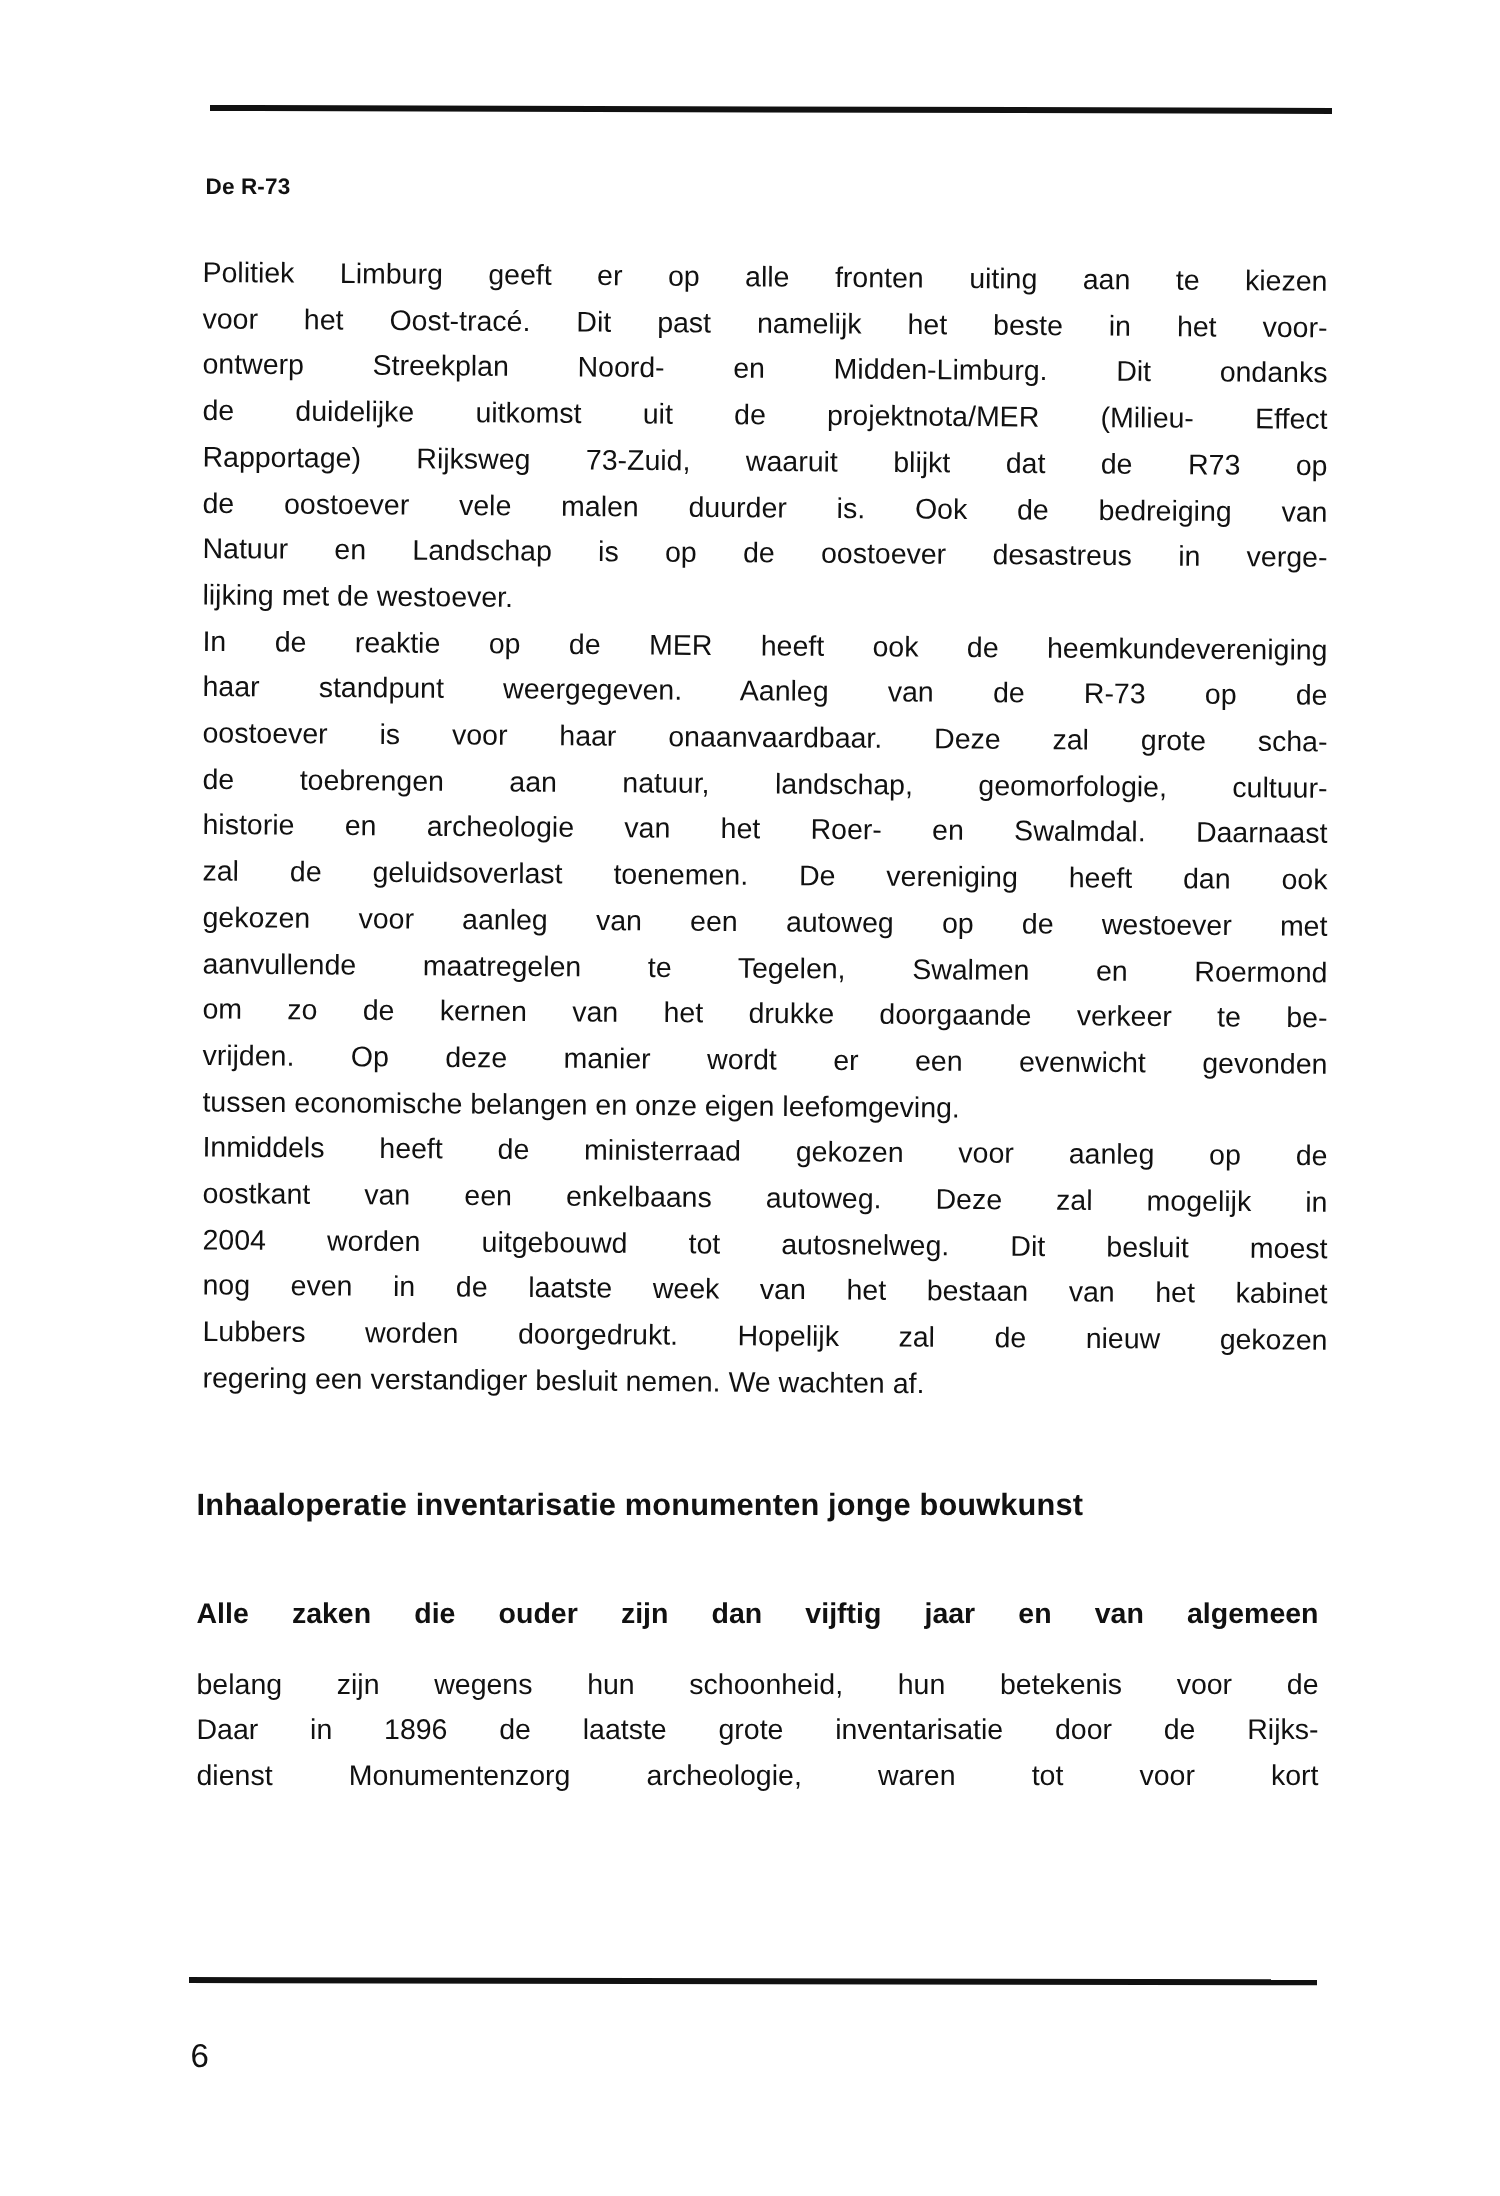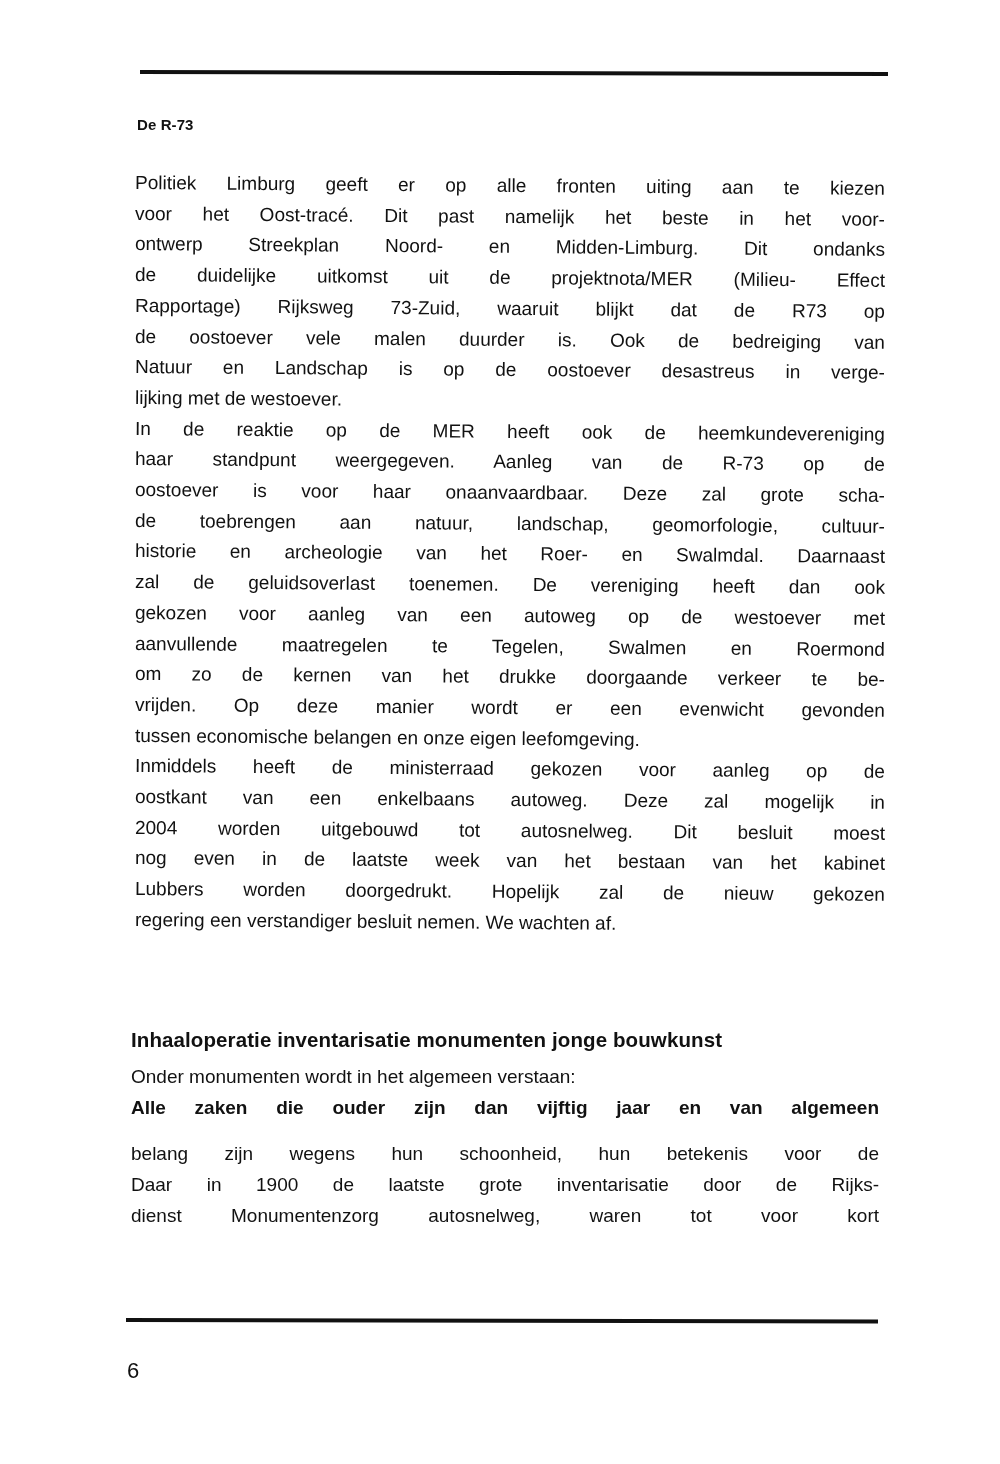--- a/index.html
+++ b/index.html
@@ -3,21 +3,21 @@
   <meta charset="utf-8">
   <style>
     html, body { margin: 0; padding: 0; background: #ffffff; }
     body { width: 1000px; height: 1464px; position: relative; overflow: hidden;
            font-family: "Liberation Sans", "DejaVu Sans", sans-serif; color: #111111; }
     .rule { position: absolute; background: #111111; }
     .rule.top { left: 140px; top: 70px; width: 748px; height: 4px; transform: rotate(0.15deg); transform-origin: left center; }
     .rule.bottom { left: 126px; top: 1318px; width: 752px; height: 4px; transform: rotate(0.12deg); transform-origin: left center; }
     .heading { position: absolute; font-weight: bold; font-size: 15px; letter-spacing: 0.1px; }
     .h1 { left: 137px; top: 104px; }
-    .h2 { left: 131px; top: 1011px; font-size: 20.5px; }
+    .h2 { left: 131px; top: 975px; font-size: 20.5px; }
     .para { position: absolute; font-size: 19px; line-height: 30.7px; }
     .line { display: block; white-space: nowrap; text-align: justify; text-align-last: justify; }
     .line.last { text-align-last: left; }
     .p1 { left: 135px; top: 168px; width: 750px; }
     .p1 .line { transform: rotate(0.45deg); transform-origin: left center; }
     .p2 { left: 131px; top: 1062px; width: 748px; }
     .page-number { position: absolute; left: 127px; top: 1358px; font-size: 22px; }
   </style>
 </head>
 <body>
@@ -50,22 +50,21 @@
   <span class="line" style="white-space: nowrap; display: block;"><span style="white-space: nowrap;">oostkant van een enkelbaans autoweg. Deze zal mogelijk in</span></span>
   <span class="line" style="white-space: nowrap; display: block;"><span style="white-space: nowrap;">2004 worden uitgebouwd tot autosnelweg. Dit besluit moest</span></span>
   <span class="line" style="white-space: nowrap; display: block;"><span style="white-space: nowrap;">nog even in de laatste week van het bestaan van het kabinet</span></span>
   <span class="line" style="white-space: nowrap; display: block;"><span style="white-space: nowrap;">Lubbers worden doorgedrukt. Hopelijk zal de nieuw gekozen</span></span>
   <span class="line last" style="white-space: nowrap;">regering een verstandiger besluit nemen. We wachten af.</span>
 </div>
 
 <h2 class="heading h2">Inhaaloperatie inventarisatie monumenten jonge bouwkunst</h2>
 
 <div class="para p2">
-  <span class="line last" style="white-space: nowrap;">Onder monumenten wordt in het algemeen verstaan:</span>
   <span class="line" style="white-space: nowrap; display: block;"><span style="white-space: nowrap; font-weight: bold;">Alle zaken die ouder zijn dan vijftig jaar en van algemeen</span></span>
   <span class="line" style="white-space: nowrap; display: block; margin-top: 16px;"><span style="white-space: nowrap;">belang zijn wegens hun schoonheid, hun betekenis voor de</span></span>
-  <span class="line" style="white-space: nowrap; display: block;"><span style="white-space: nowrap;">Daar in 1900 de laatste grote inventarisatie door de Rijks-</span></span>
-  <span class="line" style="white-space: nowrap; display: block;"><span style="white-space: nowrap;">dienst Monumentenzorg autosnelweg, waren tot voor kort</span></span>
+  <span class="line" style="white-space: nowrap; display: block;"><span style="white-space: nowrap;">Daar in 1896 de laatste grote inventarisatie door de Rijks-</span></span>
+  <span class="line" style="white-space: nowrap; display: block;"><span style="white-space: nowrap;">dienst Monumentenzorg archeologie, waren tot voor kort</span></span>
 </div>
 
 <div class="rule bottom"></div>
 
 <div class="page-number">6</div>
 
 </body></html>

